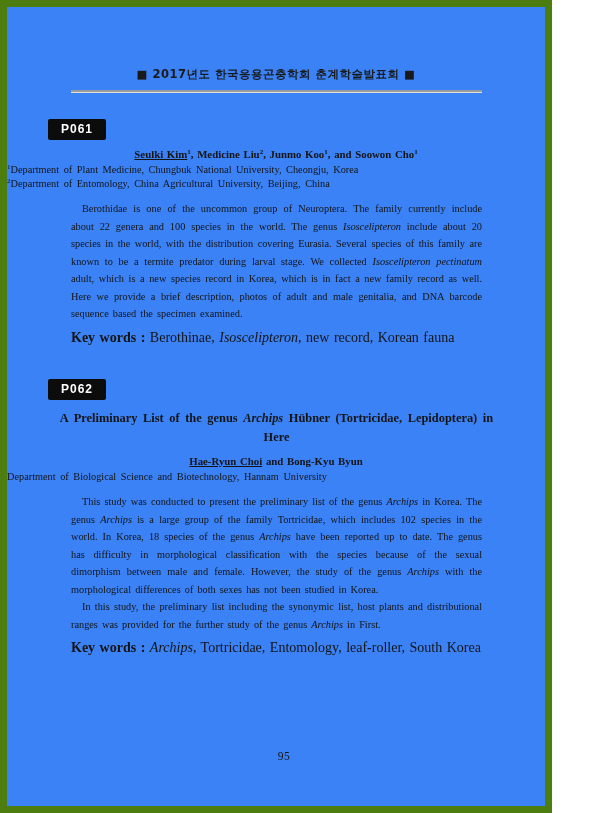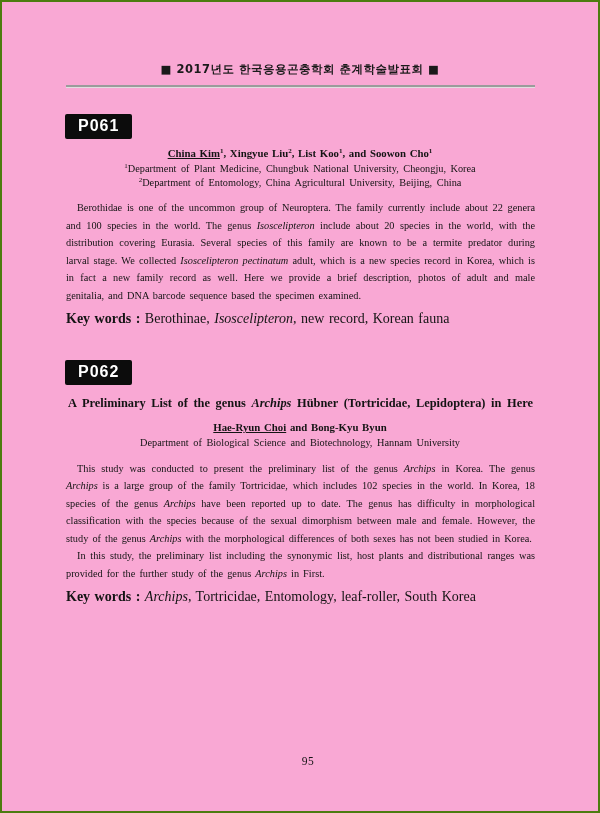--- a/index.html
+++ b/index.html
@@ -2,25 +2,25 @@
 <html><head>
 <meta charset="utf-8">
 <style>
   html, body {
     margin: 0;
     padding: 0;
     background: #ffffff;
   }
   .page {
     position: relative;
-    width: 600px;
+    width: 552px;
     height: 813px;
     box-sizing: border-box;
-    background: #f9a8d4;
-    border: 2px solid #4d7c0f;
+    background: #3b82f6;
+    border: 7px solid #4d7c0f;
     font-family: "Liberation Serif", serif;
     color: #141414;
     overflow: hidden;
   }
   .conf-header {
     padding-top: 60px;
     text-align: center;
     font-family: "DejaVu Sans", "Liberation Sans", sans-serif;
     font-weight: bold;
     font-size: 11.5px;
@@ -30,26 +30,26 @@
   .header-rule {
     margin: 8px 63px 0 64px;
     height: 2px;
     background: #9b9b9b;
     border-bottom: 1px solid #e0e0e0;
   }
   .abstract-section { margin-top: 26px; }
   .abstract-section.second { margin-top: 34px; }
   .badge {
     display: inline-block;
-    margin-left: 63px;
+    margin-left: 41px;
     background: #0c0c0c;
     color: #ffffff;
     font-family: "Liberation Sans", sans-serif;
     font-weight: bold;
-    font-size: 16px;
+    font-size: 12px;
     letter-spacing: 1px;
     padding: 3px 13px 4px 13px;
     border-radius: 2px;
   }
   .title {
     margin: 9px 40px 0 41px;
     text-align: center;
     font-weight: bold;
     font-size: 12.4px;
     line-height: 19px;
@@ -57,21 +57,20 @@
   }
   .authors {
     margin-top: 8px;
     text-align: center;
     font-weight: bold;
     font-size: 10.8px;
     word-spacing: 1px;
   }
   .affiliations {
     margin-top: 3px;
-    text-align: center;
     font-size: 10.3px;
     line-height: 13.5px;
     word-spacing: 2px;
   }
   .body-text {
     margin: 10px 63px 0 64px;
     font-size: 10.3px;
     line-height: 17.5px;
     text-align: justify;
     word-spacing: 1.5px;
@@ -109,21 +108,21 @@
 </head>
 <body>
 
 <div class="page">
 
   <div class="conf-header">■ 2017년도 한국응용곤충학회 춘계학술발표회 ■</div>
   <div class="header-rule"></div>
 
   <div class="abstract-section">
     <span class="badge">P061</span>
-    <div class="authors"><span class="un">China Kim</span><sup class="seg">1</sup><span>, Xingyue Liu</span><sup class="seg">2</sup><span>, List Koo</span><sup class="seg">1</sup><span>, and Soowon Cho</span><sup class="seg">1</sup></div>
+    <div class="authors"><span class="un">Seulki Kim</span><sup class="seg">1</sup><span>, Medicine Liu</span><sup class="seg">2</sup><span>, Junmo Koo</span><sup class="seg">1</sup><span>, and Soowon Cho</span><sup class="seg">1</sup></div>
     <div class="affiliations">
       <div><sup class="seg">1</sup><span>Department of Plant Medicine, Chungbuk National University, Cheongju, Korea</span></div>
       <div><sup class="seg">2</sup><span>Department of Entomology, China Agricultural University, Beijing, China</span></div>
     </div>
     <div class="body-text">
       <p><span>Berothidae is one of the uncommon group of Neuroptera. The family currently include about 22 genera and 100 species in the world. The genus </span><span class="it">Isoscelipteron</span><span> include about 20 species in the world, with the distribution covering Eurasia. Several species of this family are known to be a termite predator during larval stage. We collected </span><span class="it">Isoscelipteron pectinatum</span><span> adult, which is a new species record in Korea, which is in fact a new family record as well. Here we provide a brief description, photos of adult and male genitalia, and DNA barcode sequence based the specimen examined.</span></p>
     </div>
     <div class="keywords"><span class="bd">Key words : </span><span>Berothinae, </span><span class="it">Isoscelipteron</span><span>, new record, Korean fauna</span></div>
   </div>
 

